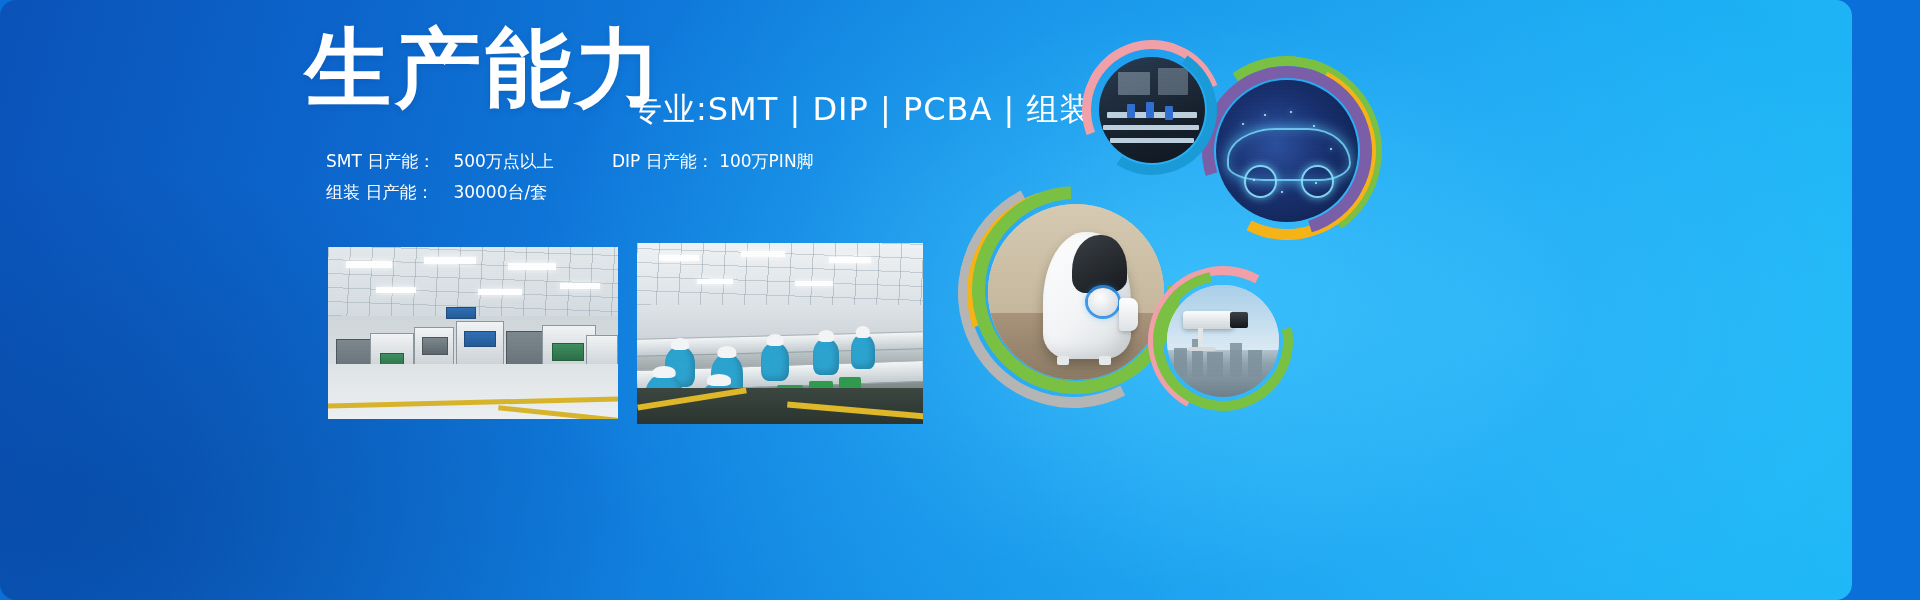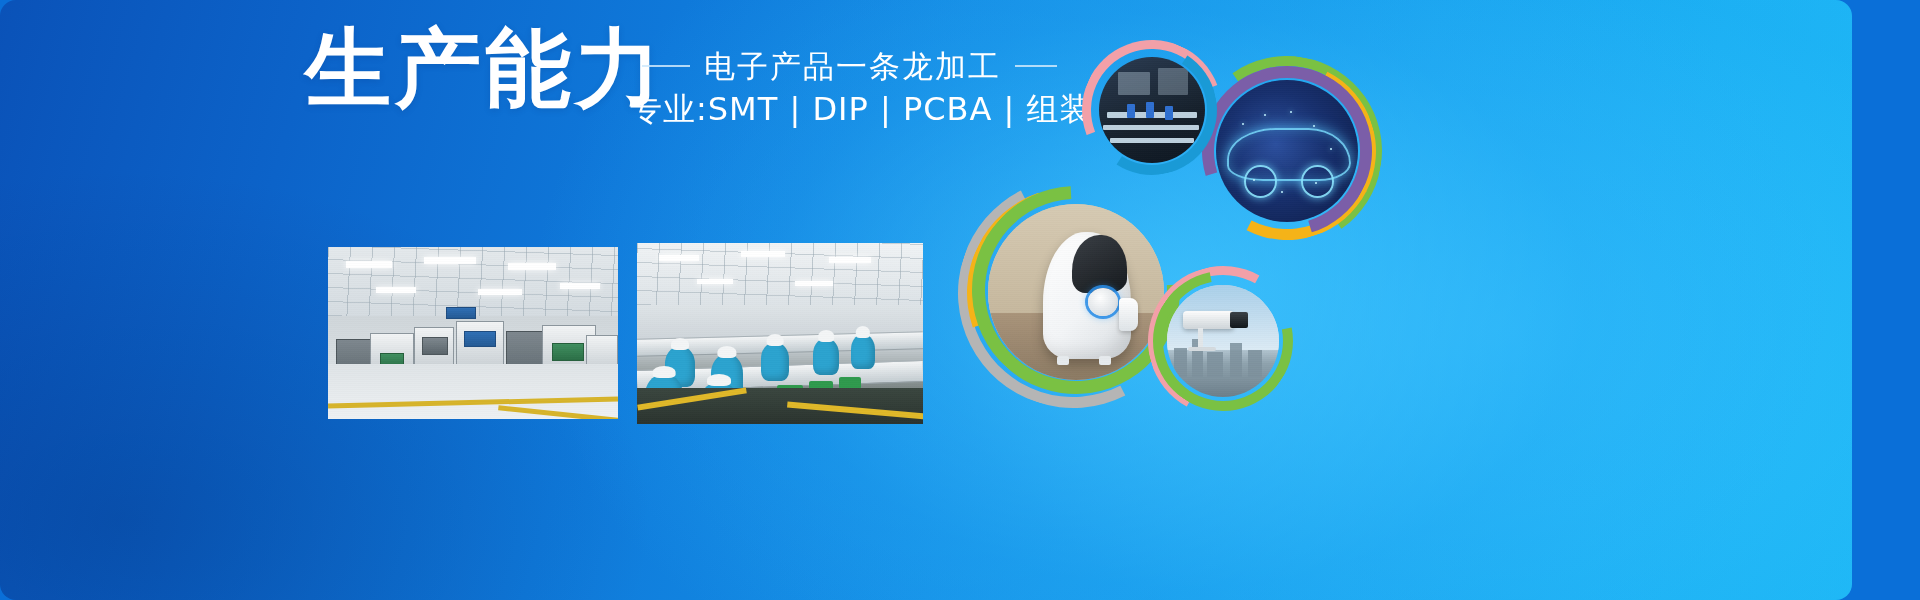--- a/index.html
+++ b/index.html
@@ -165,34 +165,41 @@
 </style>
 </head>
 <body>
 
 <div id="banner">
   <div id="vignette"></div>
 
   <div id="headline">
     <div id="main-title">生产能力</div>
 
-    <div id="subtitle-row">
-      <span class="dash"></span>
-      <span id="subtitle">电子产品一条龙加工</span>
-      <span class="dash short"></span>
-    </div>
 
     <div id="tagline">专业:SMT | DIP | PCBA | 组装 | 包装</div>
   </div>
 
   <div id="specs">
     <div class="spec-col" id="spec-col-left">
+      <div class="spec-row">
+        <span class="lbl">SMT 日产能：</span>
+        <span class="val">500万点以上</span>
+      </div>
+      <div class="spec-row">
+        <span class="lbl">组装 日产能：</span>
+        <span class="val">30000台/套</span>
+      </div>
     </div>
 
     <div class="spec-col" id="spec-col-right">
+      <div class="spec-row">
+        <span class="lbl">DIP 日产能：</span>
+        <span class="val">100万PIN脚</span>
+      </div>
     </div>
   </div>
 
   <div class="photo" id="photo-smt">
     <div class="room">
       <div class="ceiling">
         <div class="ceil-grid"></div>
         <div class="ceil-light" style="left:18px;top:14px;width:46px;height:7px;"></div>
         <div class="ceil-light" style="left:96px;top:10px;width:52px;height:7px;"></div>
         <div class="ceil-light" style="left:180px;top:16px;width:48px;height:7px;"></div>

